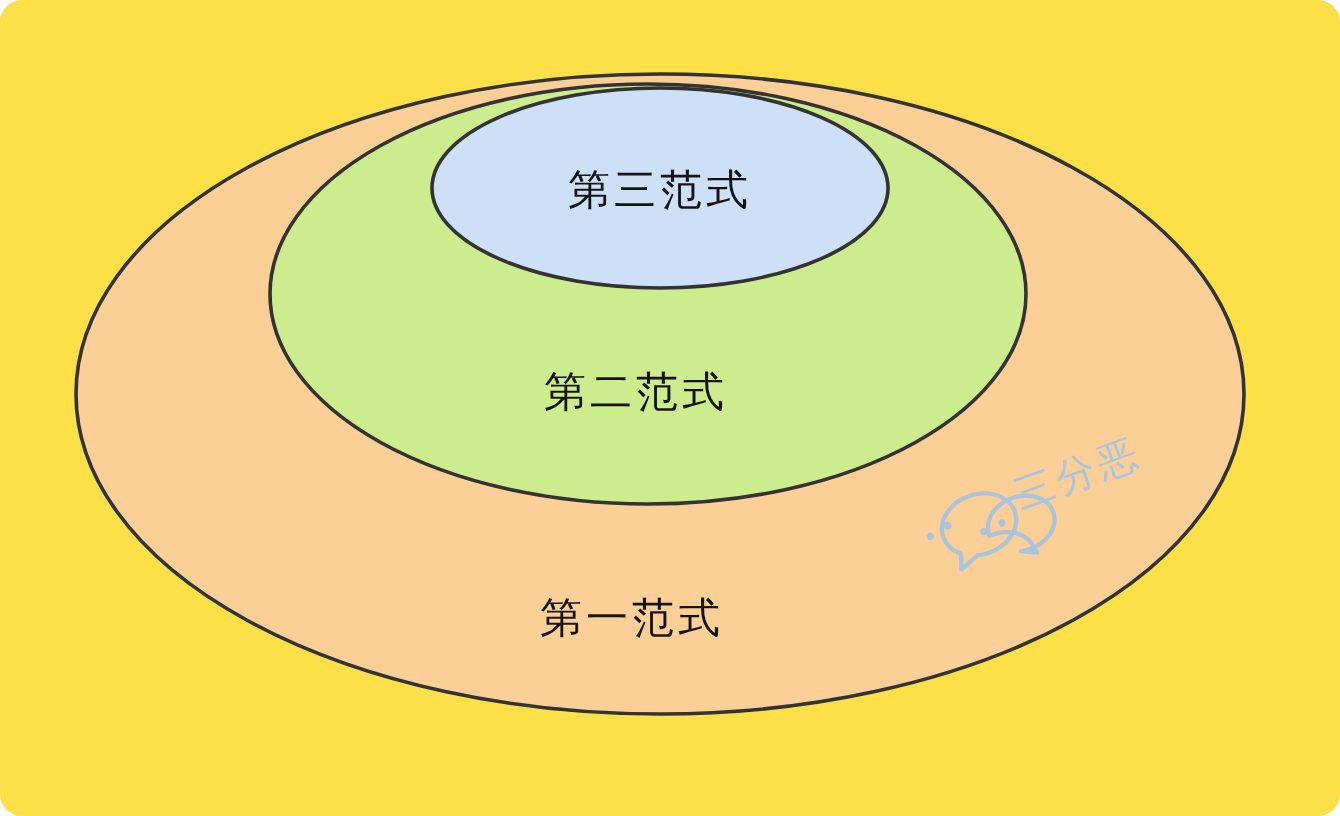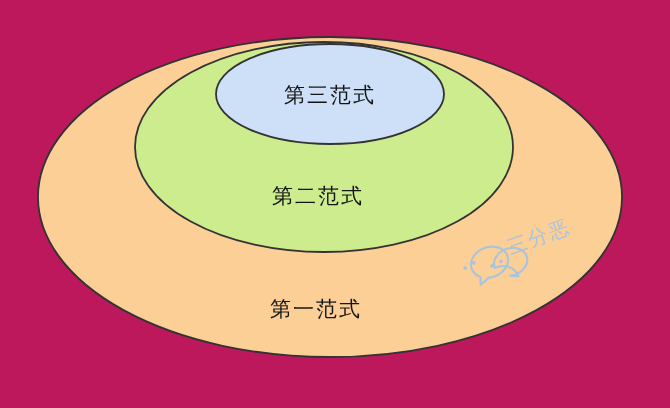--- a/index.html
+++ b/index.html
@@ -54,21 +54,21 @@
     stroke-linecap: round;
   }
   .wm-dot {
     fill: #a9c4dd;
     stroke: none;
   }
 </style>
 </head>
 <body>
 
-<div id="diagram-root" style="background: #be185d;">
+<div id="diagram-root" style="background: #fde047; border-radius: 11px;">
 
   <svg id="venn-svg" viewBox="0 0 670 408">
 
     <ellipse id="ellipse-1nf" stroke-width="1.8" cx="330" cy="197" rx="292" ry="160" fill="#fccf97" stroke="#333333"></ellipse>
 
     <ellipse id="ellipse-2nf" stroke-width="1.8" cx="324" cy="147" rx="189" ry="105" fill="#cdec8e" stroke="#333333"></ellipse>
 
     <ellipse id="ellipse-3nf" stroke-width="1.8" cx="330" cy="94" rx="114" ry="50" fill="#cde0f7" stroke="#333333"></ellipse>
 
     <text id="label-3nf" class="ring-label" x="330" y="97">第三范式</text>

